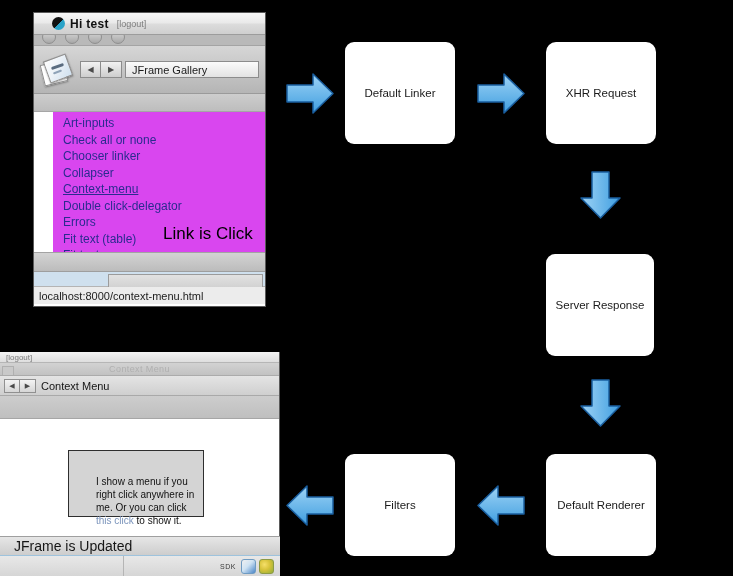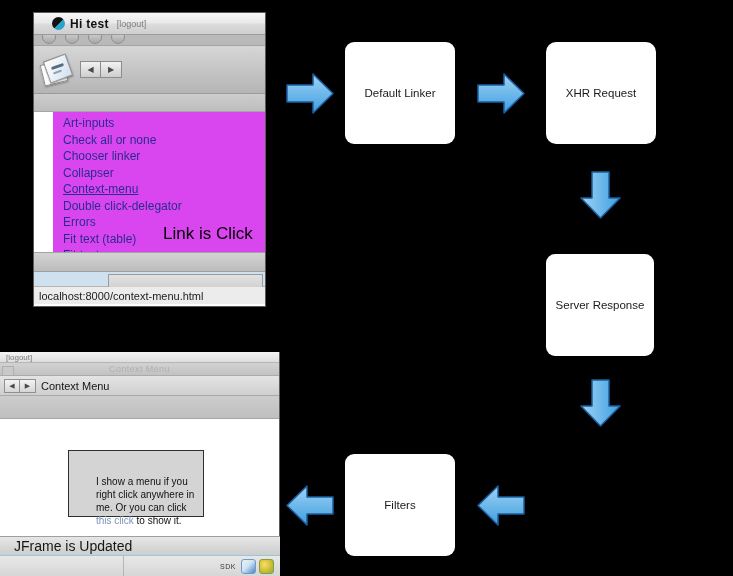--- a/index.html
+++ b/index.html
@@ -242,20 +242,21 @@
       <div class="doc-icon">
         <div class="pg pg1"></div>
         <div class="pg pg2"></div>
         <div class="mark"></div>
         <div class="mark2"></div>
       </div>
       <div class="navgrp">
         <div class="navbtn">◀</div>
         <div class="navbtn">▶</div>
       </div>
+      <div class="addrbar">JFrame Gallery</div>
     </div>
 
     <div class="gray-strip"></div>
 
     <div class="page-body">
       <a class="lnk">Art-inputs</a>
       <a class="lnk">Check all or none</a>
       <a class="lnk">Chooser linker</a>
       <a class="lnk">Collapser</a>
       <a class="lnk underline">Context-menu</a>
@@ -316,20 +317,23 @@
 
   <div class="fc-box" style="left:345px;top:42px;width:110px;height:102px;">
     <span>Default Linker</span>
   </div>
   <div class="fc-box" style="left:546px;top:42px;width:110px;height:102px;border-radius:10px;">
     <span>XHR Request</span>
   </div>
   <div class="fc-box" style="left:546px;top:254px;width:108px;height:102px;">
     <span>Server Response</span>
   </div>
+  <div class="fc-box" style="left:546px;top:454px;width:110px;height:102px;">
+    <span>Default Renderer</span>
+  </div>
   <div class="fc-box" style="left:345px;top:454px;width:110px;height:102px;">
     <span>Filters</span>
   </div>
 
   <div class="fc-arrow" style="left:285px;top:71px;">
     <svg width="50" height="45" viewBox="0 0 50 45">
       <defs>
           <linearGradient id="gR1" x1="0" y1="0" x2="0" y2="1">
         <stop offset="0" stop-color="#9ed3f5"></stop>
             <stop offset="1" stop-color="#3f9ee0"></stop>

